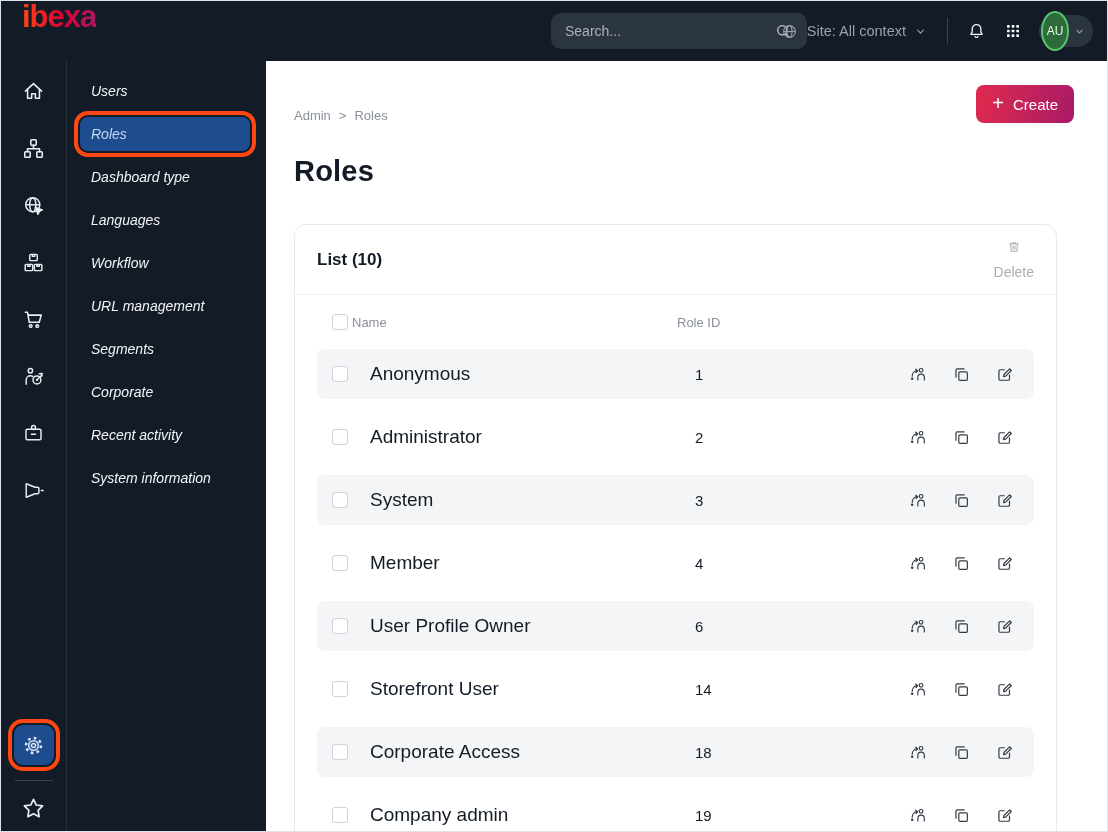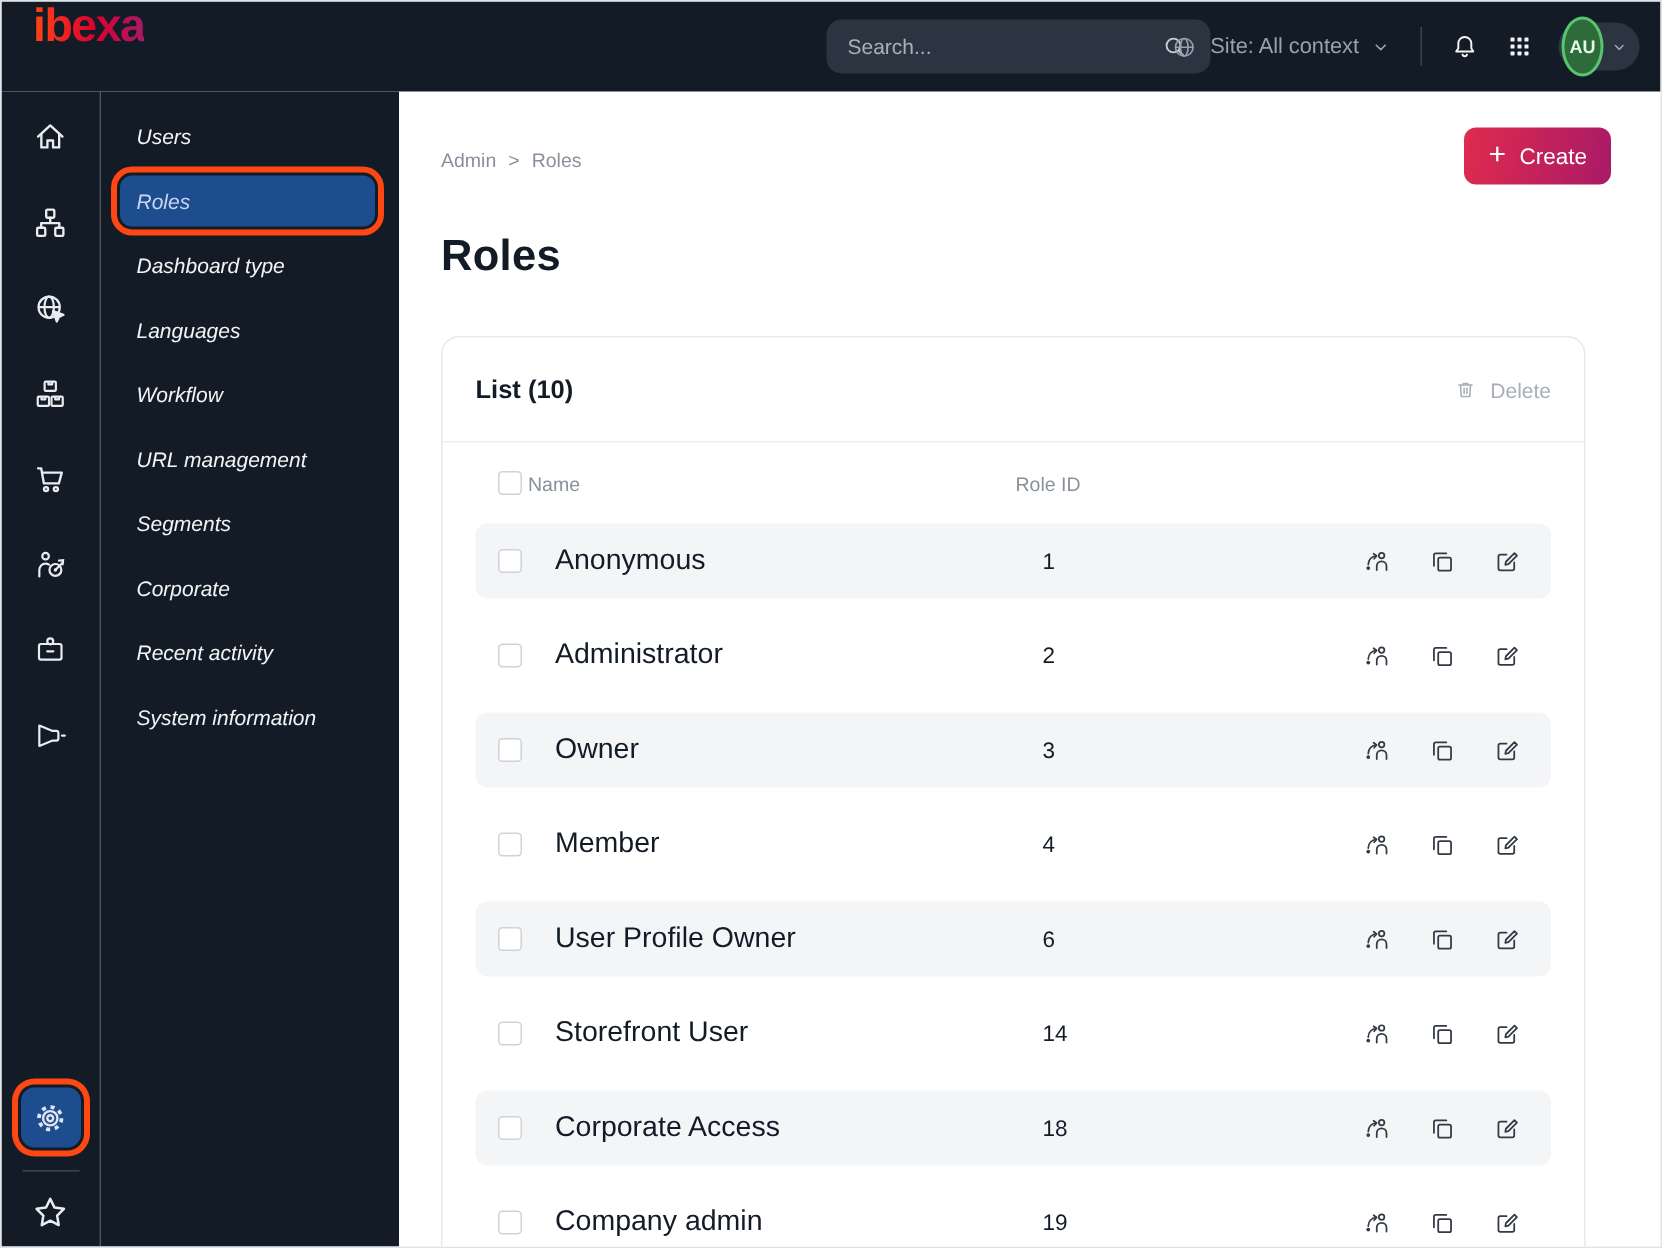--- a/index.html
+++ b/index.html
@@ -33,21 +33,21 @@
   .site-ctx { display: flex; align-items: center; gap: 8px; color: #99a1ac; font-size: 14.5px; cursor: pointer; }
   .vdiv { width: 1px; height: 26px; background: #3a434f; margin: 0 18px 0 20px; }
   .tbtn { background: none; border: none; color: #f2f4f7; cursor: pointer; padding: 0; margin-right: 17px; display: flex; align-items: center; }
   .avatar-pill {
     height: 32px; background: #2b3542; border-radius: 16px; display: flex;
     align-items: center; padding: 2px 8px 2px 2px; gap: 5px; cursor: pointer; color: #9aa1ab;
   }
   .avatar {
     width: 28px; height: 40px; border-radius: 50%;
     background: #2f6b3a; border: 2px solid var(--avatar-green, #57c56d);
-    color: #e2f9e6; font-size: 12px; font-weight: bold;
+    color: #e2f9e6; font-size: 12px; font-weight: normal;
     display: flex; align-items: center; justify-content: center;
   }
 
   
   .body { display: flex; height: 770px; }
 
   
   .rail {
     width: 66px; background: var(--topbar-bg, #131c26); flex: none;
     border-right: 1px solid rgba(255,255,255,0.09);
@@ -83,21 +83,21 @@
     height: 34px; margin: 0 16px 9px 13px; padding-left: 11px; border-radius: 8px;
     display: flex; align-items: center; color: #f2f4f7; font-size: 14px; cursor: pointer;
   }
   .menu-item.active {
     background: var(--selected-blue, #1d4c8f); color: #c7d6ef;
     box-shadow: 0 0 0 2px var(--topbar-bg, #131c26), 0 0 0 6px var(--annotation-orange, #ff4713);
   }
 
   
   .main { flex: 1; background: #fff; padding: 24px 33px 0 28px; overflow: hidden; position: relative; }
-  .main-head { display: flex; justify-content: space-between; align-items: center; }
+  .main-head { display: flex; justify-content: space-between; align-items: flex-end; }
   .breadcrumb { font-size: 13px; color: #8a909b; margin-top: 5px; display: flex; gap: 8px; }
   .breadcrumb .crumb { cursor: pointer; }
   .create-btn {
     height: 38px; min-width: 92px; border: none; border-radius: 8px; cursor: pointer;
     background: linear-gradient(100deg, var(--create-start, #df2b4d), var(--create-end, #a91a67));
     color: #fff; font-size: 15px; font-family: inherit;
     display: flex; align-items: center; justify-content: center; gap: 9px; padding: 0 16px;
   }
   .create-btn .plus { font-size: 20px; font-weight: 300; line-height: 1; margin-top: -2px; }
   .title { font-size: 29px; font-weight: bold; color: var(--dark-text, #131c26); margin-top: 32px; letter-spacing: 0.2px; }
@@ -107,21 +107,21 @@
     width: 763px; margin-top: 36px; min-height: 660px;
     border: 1px solid #e8e9ee; border-radius: 12px; background: #fff;
   }
   .card-head {
     height: 70px; padding: 0 22px; display: flex; align-items: center;
     justify-content: space-between; border-bottom: 1px solid #eeeff3;
   }
   .card-title { font-size: 17px; font-weight: bold; color: var(--dark-text, #131c26); }
   .delete-btn {
     background: none; border: none; color: #a9aeb7; font-size: 14px; font-family: inherit;
-    display: flex; align-items: center; gap: 9px; cursor: pointer;
+    display: flex; align-items: center; gap: 9px; cursor: pointer; flex-direction: column;
   }
   .thead {
     height: 54px; display: flex; align-items: center; padding: 0 20px 0 37px;
     color: var(--muted-text, #8a909b); font-size: 13px;
   }
   .thead .col-name { margin-left: 4px; width: 325px; cursor: pointer; }
   .thead .col-id { cursor: pointer; }
 
   .checkbox {
     width: 16px; height: 16px; border: 1.5px solid #ced3da; border-radius: 3px;
@@ -414,21 +414,21 @@
         <svg width="19" height="19" viewBox="0 0 24 24" fill="none" stroke="currentColor" stroke-width="1.5" stroke-linecap="round" stroke-linejoin="round">
                     <path d="M18.3 12.6v5.1c0 .9-.7 1.6-1.6 1.6H6.6c-.9 0-1.6-.7-1.6-1.6V7.6C5 6.7 5.7 6 6.6 6h5.2"></path>
                     <path d="M10.8 14.6l.5-2.6 7.2-7.2 2.1 2.1-7.2 7.2z"></path>
                   </svg>
       </button>
     </span>
   </div>
 
   <div class="row zebra">
     <span class="checkbox"></span>
-    <a class="row-name">Owner</a>
+    <a class="row-name">System</a>
     <span class="row-id">3</span>
     <span class="row-actions">
       <button class="icon-btn">
         <svg width="20" height="20" viewBox="0 0 24 24" fill="none" stroke="currentColor" stroke-width="1.4" stroke-linecap="round" stroke-linejoin="round">
                     <circle cx="15.7" cy="7.6" r="2.2"></circle>
                     <path d="M11.8 19.2v-3.1c0-2.2 1.7-3.9 3.9-3.9s3.9 1.7 3.9 3.9v3.1"></path>
                     <circle cx="5" cy="17.6" r="1.5" fill="currentColor" stroke="none"></circle>
                     <path d="M5 14.8c0-3.9 2.9-6.6 6.3-6.8"></path>
                     <path d="M9.3 6.2l2.4 1.8-2 2.2"></path>
                   </svg>

